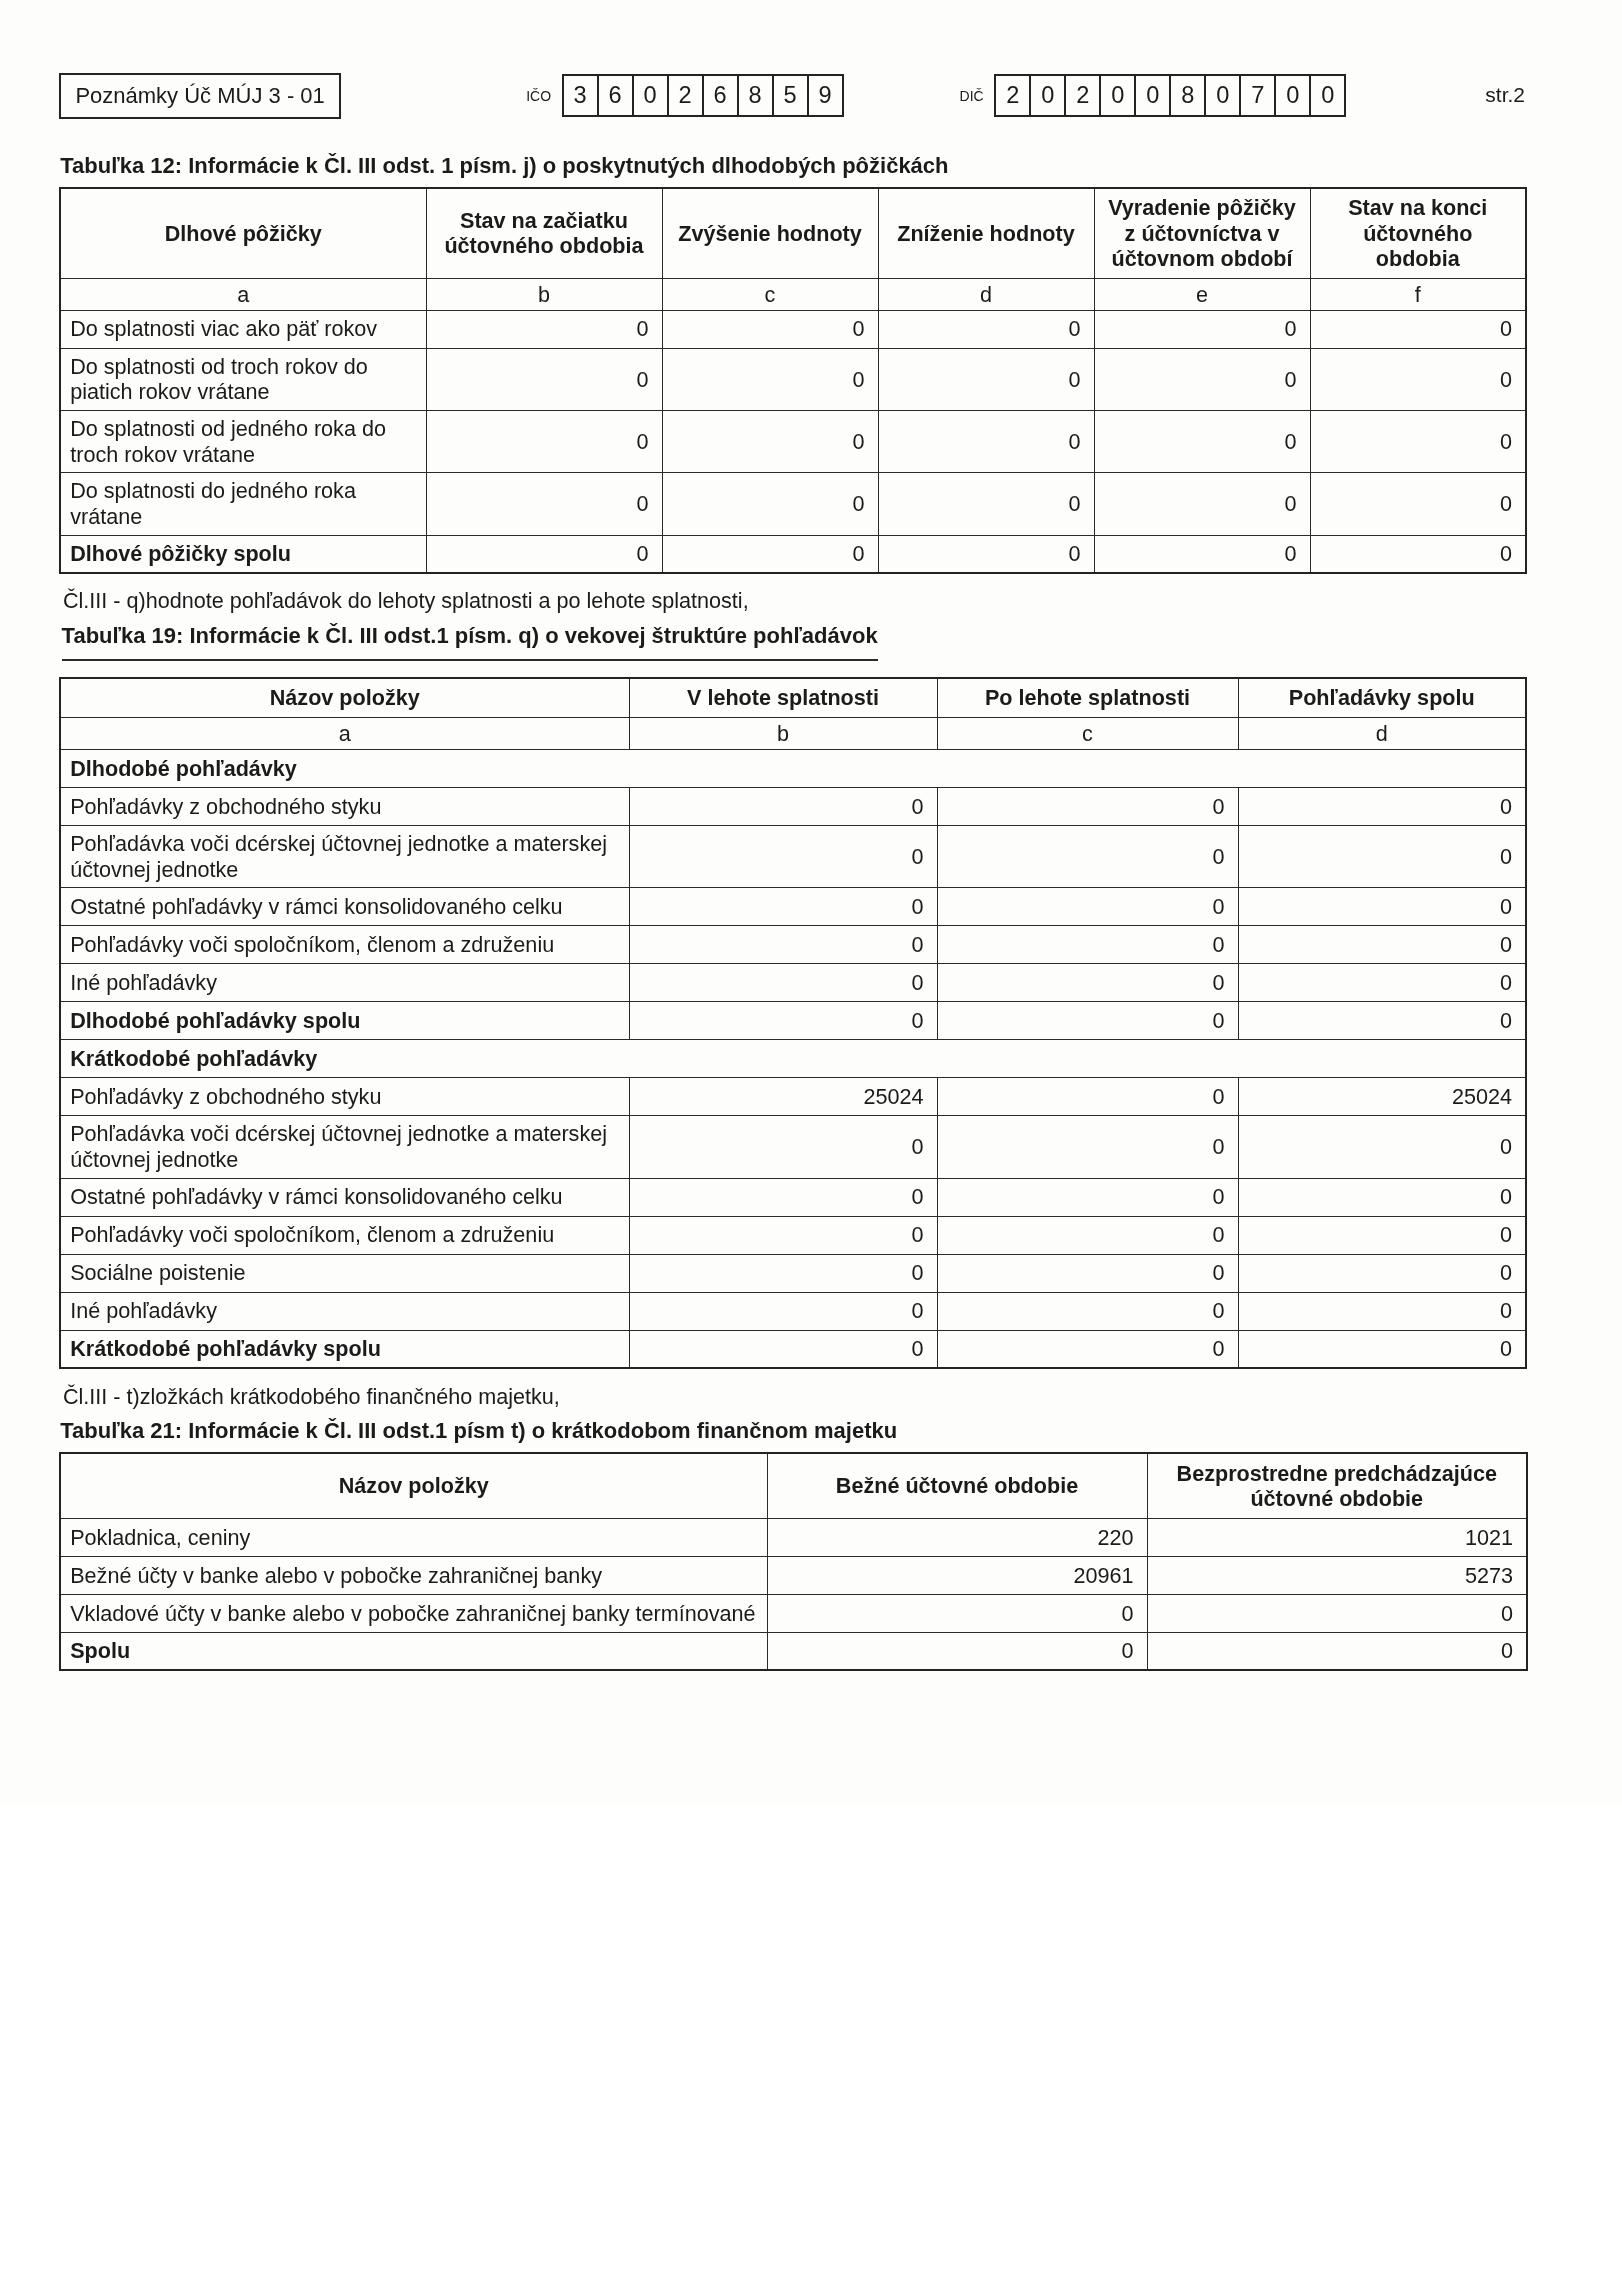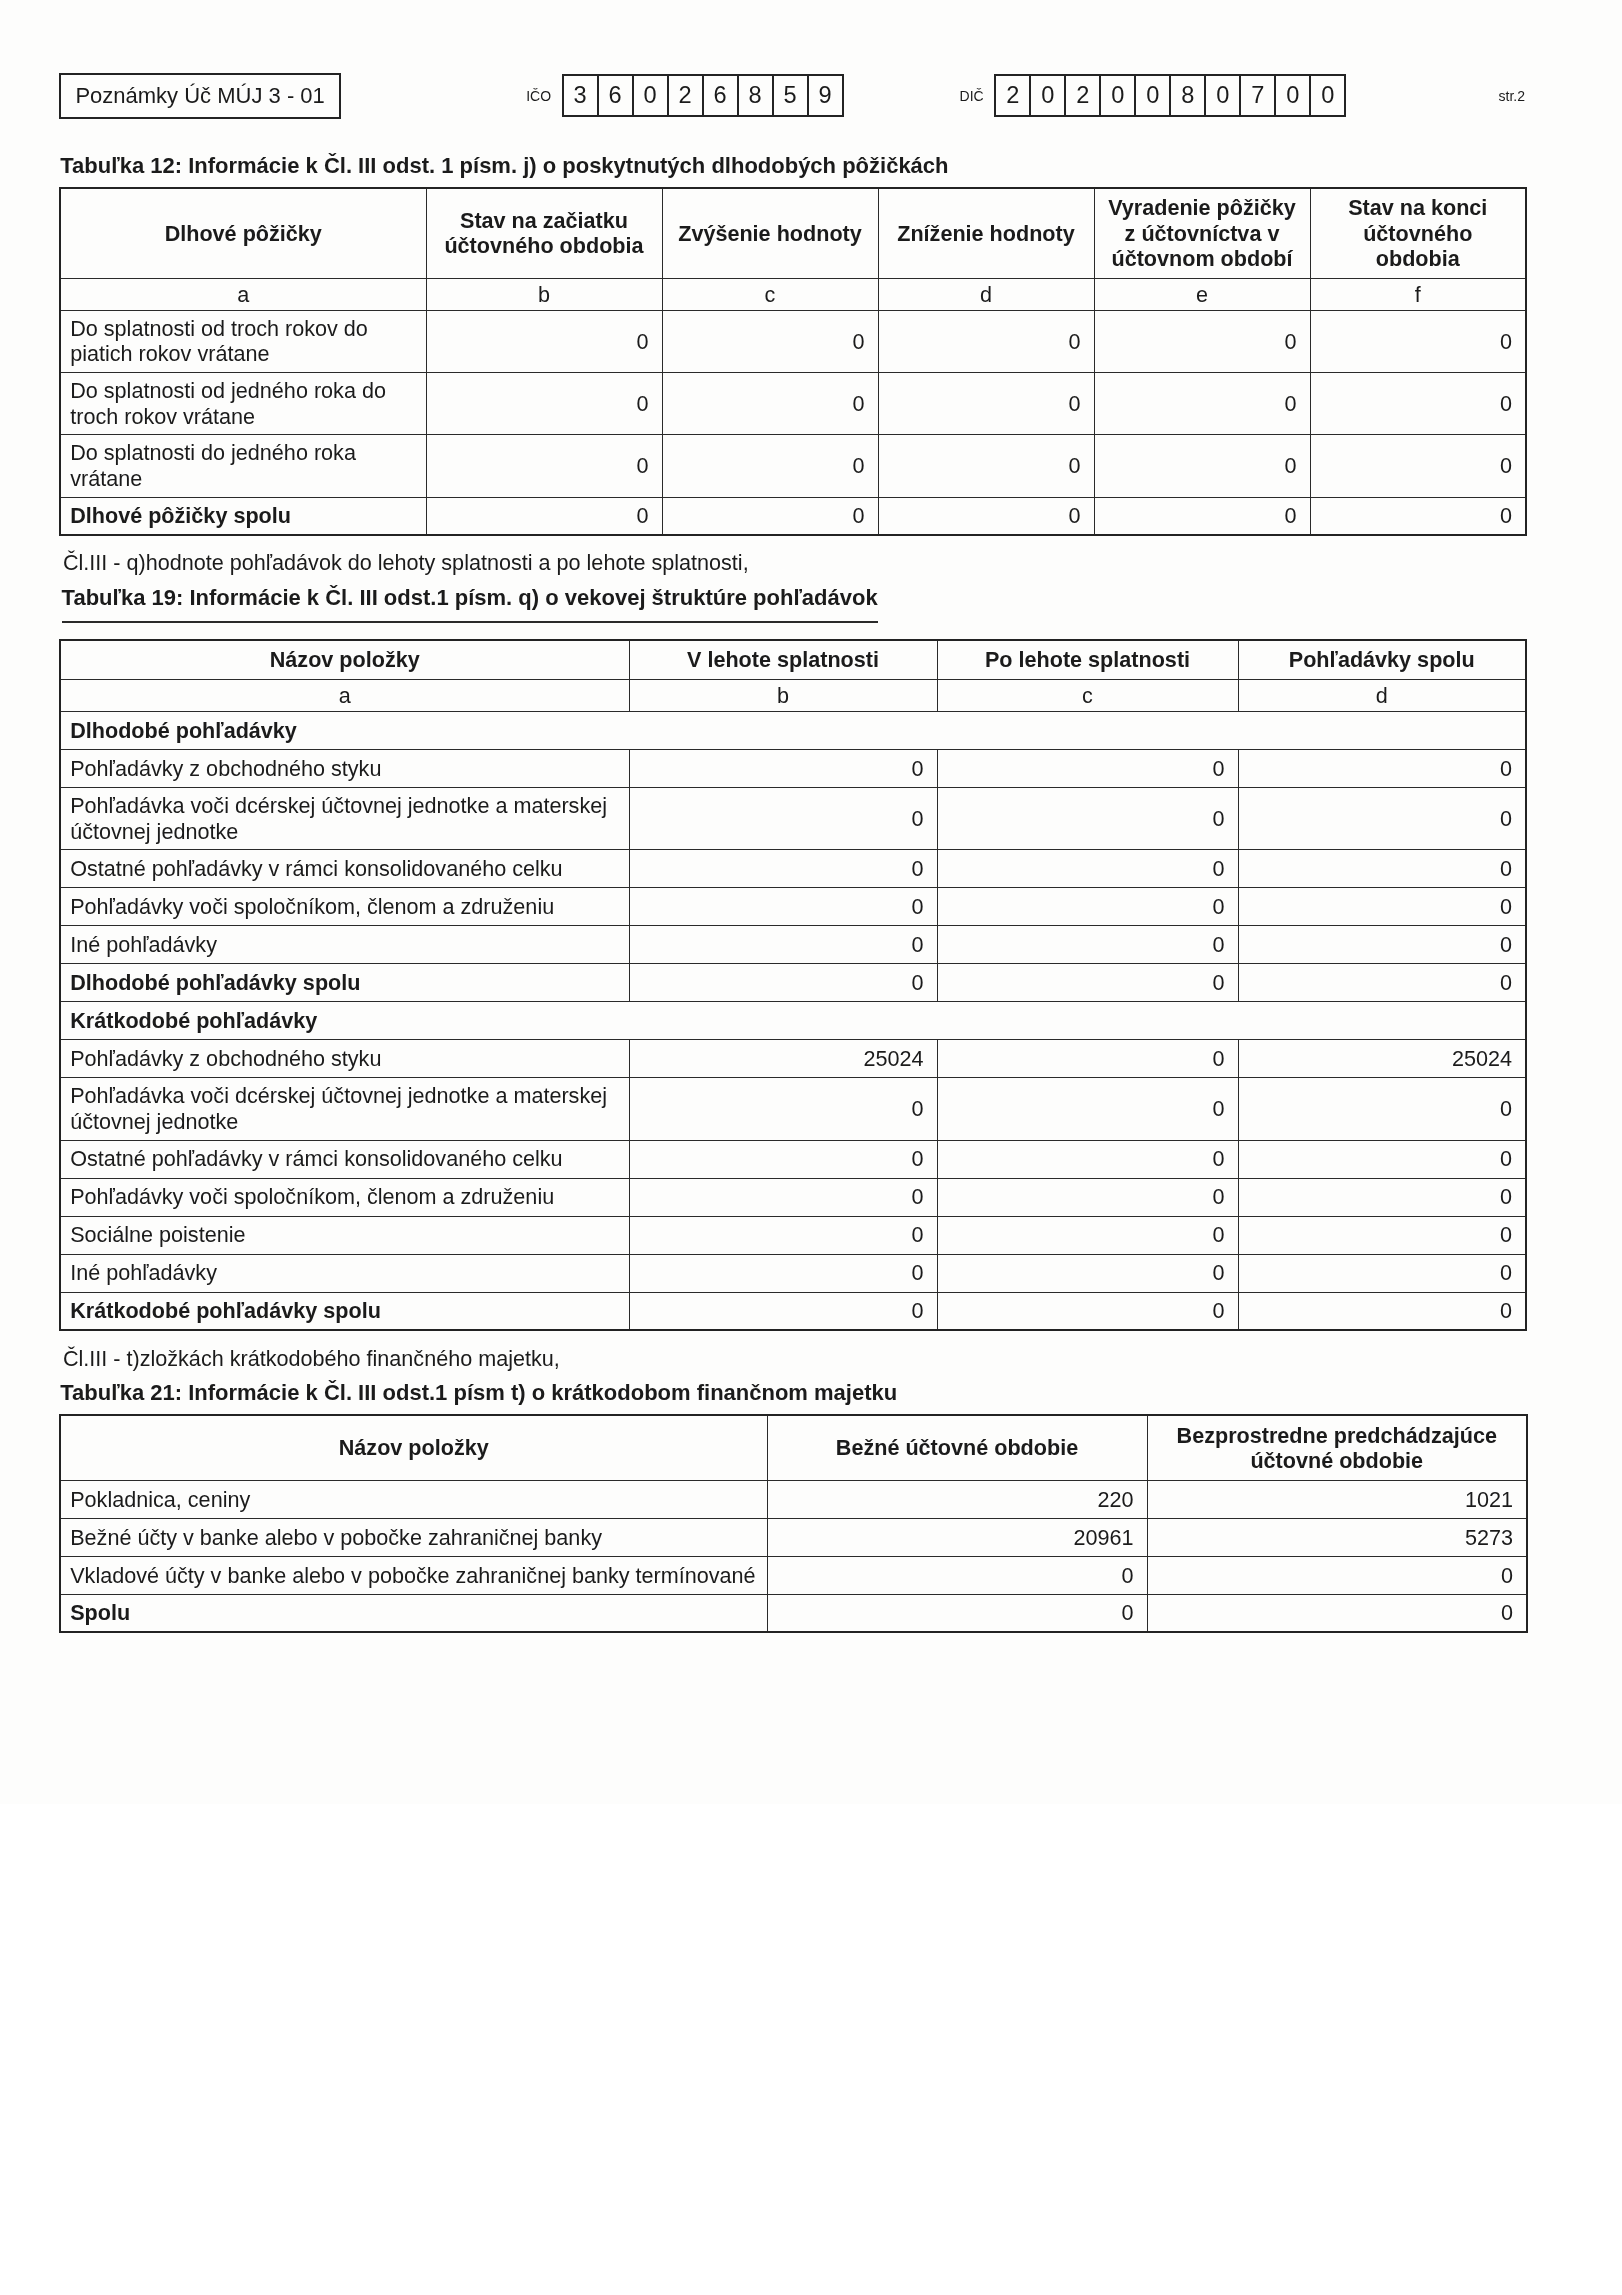--- a/index.html
+++ b/index.html
@@ -30,21 +30,21 @@
   .dic-group { margin-left: 116px; display:flex; align-items:center; }
   .digit-boxes { display:flex; }
   .dbox {
     width: 33px; height: 39px;
     border: 2px solid #232323;
     margin-left: -2px;
     display:flex; align-items:center; justify-content:center;
     font-size: 23.6px;
   }
   .dbox:first-child { margin-left: 0; }
-  .page-num { margin-left:auto; font-size: 14px; }
+  .page-num { margin-left:auto; font-size: 21px; }
 
   
   .tbl-title { font-size: 22px; font-weight: bold; margin: 0 0 7.9px 1.3px; }
   .tbl-title.underlined { display: inline-block; border-bottom: 2px solid #2a2a2a; padding-bottom: 10px; }
   .title-wrap { margin: 0 0 7.9px 1.3px; }
   .note-line { margin: 14.4px 0 9.2px 3.9px; }
   .note-line .pfx { font-weight: normal; text-align: right; }
 
   
   table {
@@ -131,20 +131,28 @@
           <th>a</th>
           <th>b</th>
           <th>c</th>
           <th>d</th>
           <th>e</th>
           <th>f</th>
         </tr>
       </thead>
       <tbody>
         <tr>
+          <td class="lbl">Do splatnosti viac ako päť rokov</td>
+          <td class="val">0</td>
+          <td class="val">0</td>
+          <td class="val">0</td>
+          <td class="val">0</td>
+          <td class="val">0</td>
+        </tr>
+        <tr>
           <td class="lbl">Do splatnosti od troch rokov do piatich rokov vrátane</td>
           <td class="val">0</td>
           <td class="val">0</td>
           <td class="val">0</td>
           <td class="val">0</td>
           <td class="val">0</td>
         </tr>
         <tr>
           <td class="lbl">Do splatnosti od jedného roka do troch rokov vrátane</td>
           <td class="val">0</td>

